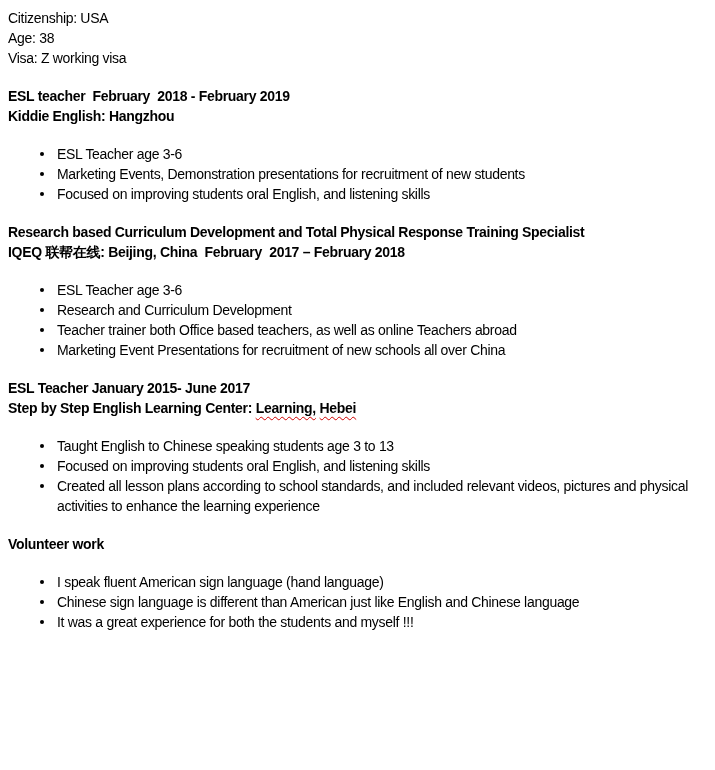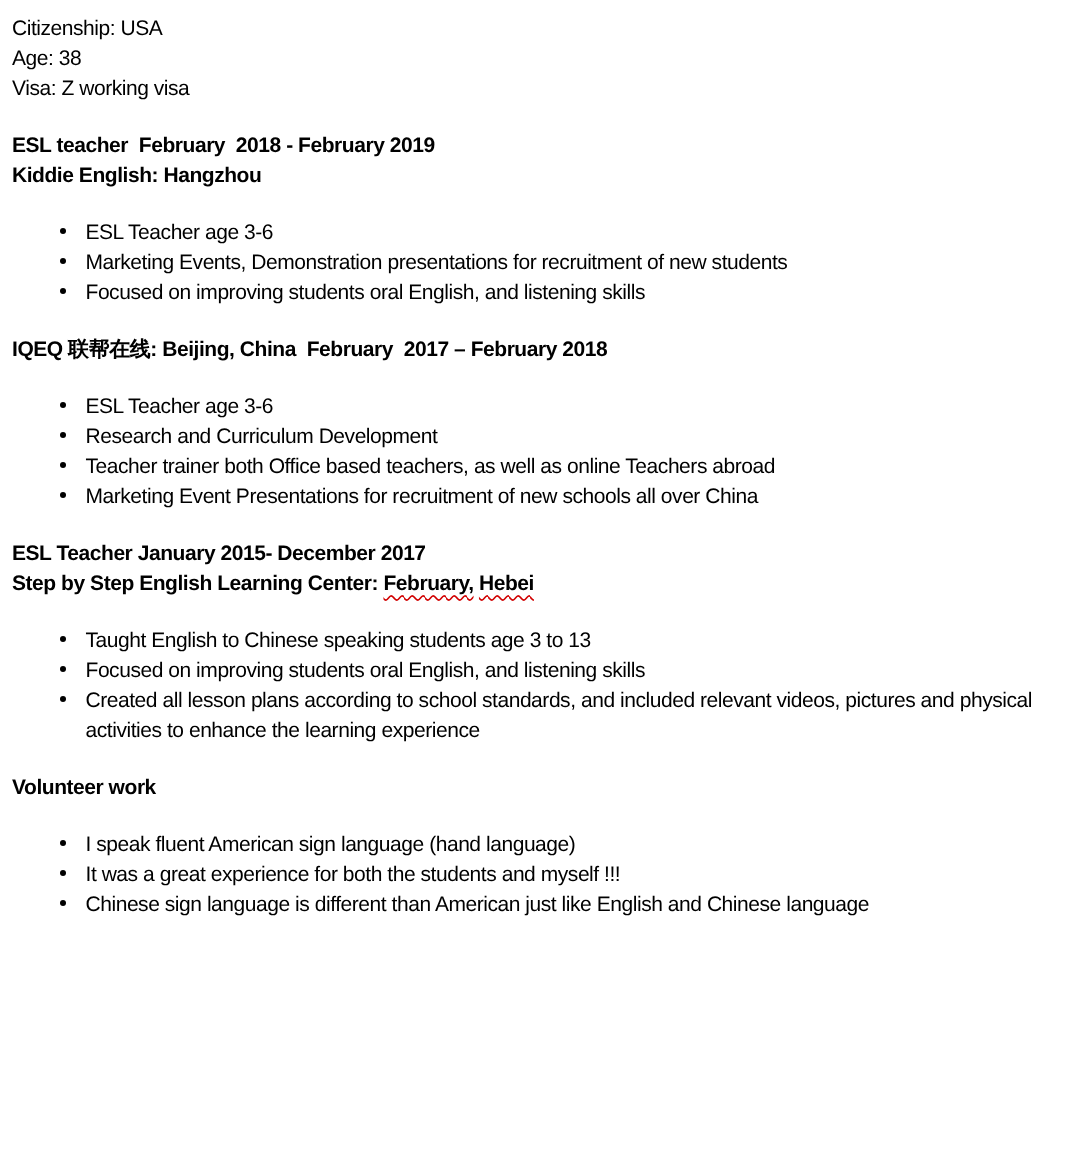--- a/index.html
+++ b/index.html
@@ -98,20 +98,21 @@
       </div>
       <div class="bullet-row">
         <span class="bullet-dot"></span>
         <span class="bullet-text">Focused on improving students oral English, and listening skills</span>
       </div>
     </div>
   </div>
 
   <div class="section">
     <div class="headings">
+      <div class="line">Research based Curriculum Development and Total Physical Response Training Specialist</div>
       <div class="line">IQEQ 联帮在线: Beijing, China  February  2017 – February 2018</div>
     </div>
     <div class="bullets">
       <div class="bullet-row">
         <span class="bullet-dot"></span>
         <span class="bullet-text">ESL Teacher age 3-6</span>
       </div>
       <div class="bullet-row">
         <span class="bullet-dot"></span>
         <span class="bullet-text">Research and Curriculum Development</span>
@@ -122,22 +123,22 @@
       </div>
       <div class="bullet-row">
         <span class="bullet-dot"></span>
         <span class="bullet-text">Marketing Event Presentations for recruitment of new schools all over China</span>
       </div>
     </div>
   </div>
 
   <div class="section">
     <div class="headings">
-      <div class="line">ESL Teacher January 2015- December 2017</div>
-      <div class="line"><span>Step by Step English Learning Center: </span><span class="spell">February,</span><span> </span><span class="spell">Hebei</span></div>
+      <div class="line">ESL Teacher January 2015- June 2017</div>
+      <div class="line"><span>Step by Step English Learning Center: </span><span class="spell">Learning,</span><span> </span><span class="spell">Hebei</span></div>
     </div>
     <div class="bullets">
       <div class="bullet-row">
         <span class="bullet-dot"></span>
         <span class="bullet-text">Taught English to Chinese speaking students age 3 to 13</span>
       </div>
       <div class="bullet-row">
         <span class="bullet-dot"></span>
         <span class="bullet-text">Focused on improving students oral English, and listening skills</span>
       </div>
@@ -152,22 +153,22 @@
     <div class="headings">
       <div class="line">Volunteer work</div>
     </div>
     <div class="bullets">
       <div class="bullet-row">
         <span class="bullet-dot"></span>
         <span class="bullet-text">I speak fluent American sign language (hand language)</span>
       </div>
       <div class="bullet-row">
         <span class="bullet-dot"></span>
-        <span class="bullet-text">It was a great experience for both the students and myself !!!</span>
+        <span class="bullet-text">Chinese sign language is different than American just like English and Chinese language</span>
       </div>
       <div class="bullet-row">
         <span class="bullet-dot"></span>
-        <span class="bullet-text">Chinese sign language is different than American just like English and Chinese language</span>
+        <span class="bullet-text">It was a great experience for both the students and myself !!!</span>
       </div>
     </div>
   </div>
 
 </div>
 
 </body></html>

